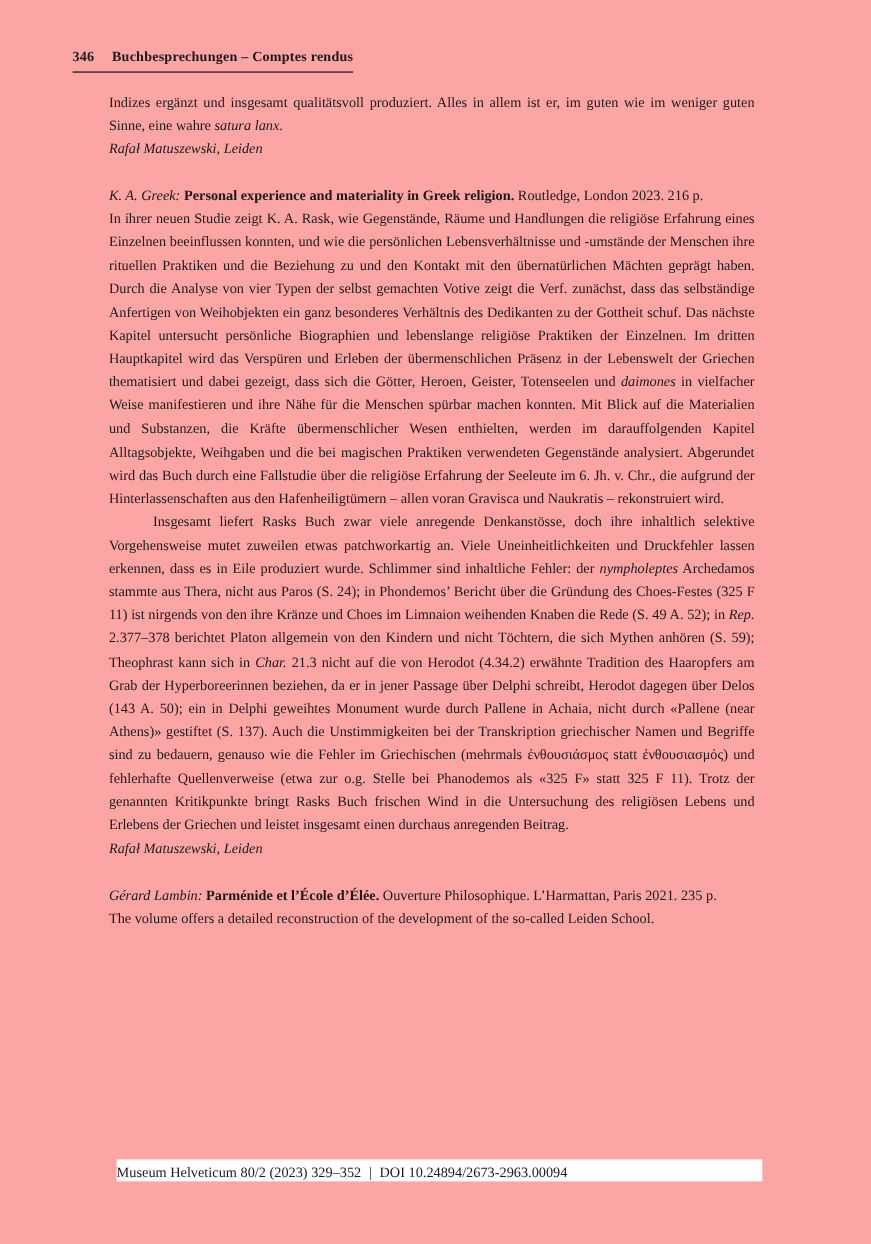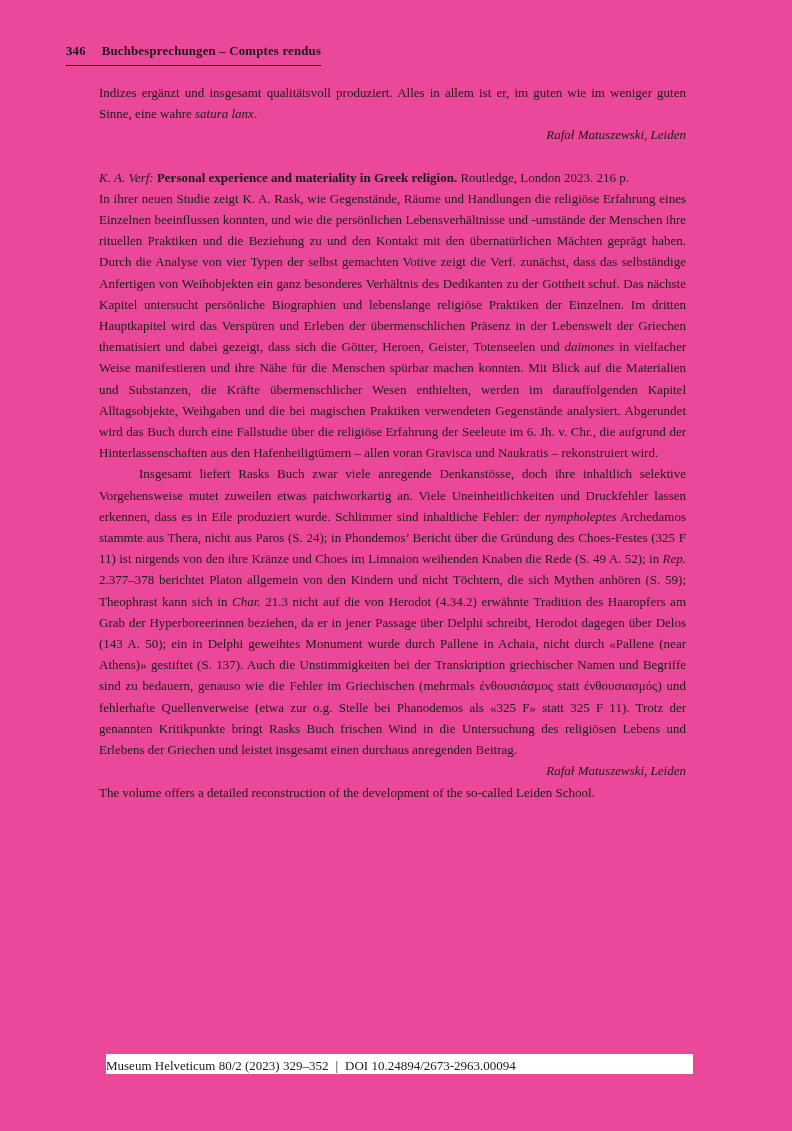--- a/index.html
+++ b/index.html
@@ -5,21 +5,21 @@
   * { margin: 0; padding: 0; box-sizing: border-box; }
   html, body {
     background: #ffffff;
     font-family: "Liberation Serif", "DejaVu Serif", serif;
     color: #1a1a1a;
   }
   .page {
     position: relative;
     width: 792px;
     height: 1131px;
-    background: #ec4899;
+    background: #fca5a5;
     overflow: hidden;
     margin: 0 auto;
   }
   .page-header {
     position: absolute;
     top: 44px;
     left: 66px;
     font-size: 12.8px;
     font-weight: bold;
     letter-spacing: 0.2px;
@@ -33,21 +33,21 @@
     top: 82px;
     left: 99px;
     width: 587px;
     font-size: 13px;
     line-height: 21.2px;
     text-align: justify;
     hyphens: auto;
     -webkit-hyphens: auto;
   }
   .block { margin: 0; }
-  .block.signature { text-align: right; }
+  .block.signature { }
   .block.review-heading { margin-top: 21px; }
   .block.indent { text-indent: 40px; }
   .italic { font-style: italic; }
   .bold { font-weight: bold; }
   .normal { font-style: normal; font-weight: normal; }
   .page-footer {
     position: absolute;
     top: 1054px;
     left: 106px;
     width: 587px;
@@ -63,24 +63,25 @@
 
 <div class="page">
 
   <header class="page-header">
     <span class="page-number">346</span><span class="running-title">Buchbesprechungen – Comptes rendus</span>
   </header>
 
   <main class="page-content">
       <p class="block paragraph"><span class="normal">Indizes ergänzt und insgesamt qualitätsvoll produziert. Alles in allem ist er, im guten wie im weniger guten Sinne, eine wahre </span><span class="italic">satura lanx</span><span class="normal">.</span></p>
       <p class="block signature"><span class="italic">Rafał Matuszewski, Leiden</span></p>
-      <p class="block review-heading"><span class="italic">K. A. Verf: </span><span class="bold">Personal experience and materiality in Greek religion.</span><span class="normal"> Routledge, London 2023. 216 p.</span></p>
+      <p class="block review-heading"><span class="italic">K. A. Greek: </span><span class="bold">Personal experience and materiality in Greek religion.</span><span class="normal"> Routledge, London 2023. 216 p.</span></p>
       <p class="block paragraph"><span class="normal">In ihrer neuen Studie zeigt K. A. Rask, wie Gegenstände, Räume und Handlungen die religiöse Erfahrung eines Einzelnen beeinflussen konnten, und wie die persönlichen Lebensverhältnisse und -umstände der Menschen ihre rituellen Praktiken und die Beziehung zu und den Kontakt mit den übernatürlichen Mächten geprägt haben. Durch die Analyse von vier Typen der selbst gemachten Votive zeigt die Verf. zunächst, dass das selbständige Anfertigen von Weihobjekten ein ganz besonderes Verhältnis des Dedikanten zu der Gottheit schuf. Das nächste Kapitel untersucht persönliche Biographien und lebenslange religiöse Praktiken der Einzelnen. Im dritten Hauptkapitel wird das Verspüren und Erleben der übermenschlichen Präsenz in der Lebenswelt der Griechen thematisiert und dabei gezeigt, dass sich die Götter, Heroen, Geister, Totenseelen und </span><span class="italic">daimones</span><span class="normal"> in vielfacher Weise manifestieren und ihre Nähe für die Menschen spürbar machen konnten. Mit Blick auf die Materialien und Substanzen, die Kräfte übermenschlicher Wesen enthielten, werden im darauffolgenden Kapitel Alltagsobjekte, Weihgaben und die bei magischen Praktiken verwendeten Gegenstände analysiert. Abgerundet wird das Buch durch eine Fallstudie über die religiöse Erfahrung der Seeleute im 6. Jh. v. Chr., die aufgrund der Hinterlassenschaften aus den Hafenheiligtümern – allen voran Gravisca und Naukratis – rekonstruiert wird.</span></p>
       <p class="block paragraph indent"><span class="normal">Insgesamt liefert Rasks Buch zwar viele anregende Denkanstösse, doch ihre inhaltlich selektive Vorgehensweise mutet zuweilen etwas patchworkartig an. Viele Uneinheitlichkeiten und Druckfehler lassen erkennen, dass es in Eile produziert wurde. Schlimmer sind inhaltliche Fehler: der </span><span class="italic">nympholeptes</span><span class="normal"> Archedamos stammte aus Thera, nicht aus Paros (S. 24); in Phondemos’ Bericht über die Gründung des Choes-Festes (325 F 11) ist nirgends von den ihre Kränze und Choes im Limnaion weihenden Knaben die Rede (S. 49 A. 52); in </span><span class="italic">Rep.</span><span class="normal"> 2.377–378 berichtet Platon allgemein von den Kindern und nicht Töchtern, die sich Mythen anhören (S. 59); Theophrast kann sich in </span><span class="italic">Char.</span><span class="normal"> 21.3 nicht auf die von Herodot (4.34.2) erwähnte Tradition des Haaropfers am Grab der Hyperboreerinnen beziehen, da er in jener Passage über Delphi schreibt, Herodot dagegen über Delos (143 A. 50); ein in Delphi geweihtes Monument wurde durch Pallene in Achaia, nicht durch «Pallene (near Athens)» gestiftet (S. 137). Auch die Unstimmigkeiten bei der Transkription griechischer Namen und Begriffe sind zu bedauern, genauso wie die Fehler im Griechischen (mehrmals ἐνθουσιάσμος statt ἐνθουσιασμός) und fehlerhafte Quellenverweise (etwa zur o.g. Stelle bei Phanodemos als «325 F» statt 325 F 11). Trotz der genannten Kritikpunkte bringt Rasks Buch frischen Wind in die Untersuchung des religiösen Lebens und Erlebens der Griechen und leistet insgesamt einen durchaus anregenden Beitrag.</span></p>
       <p class="block signature"><span class="italic">Rafał Matuszewski, Leiden</span></p>
+      <p class="block review-heading"><span class="italic">Gérard Lambin: </span><span class="bold">Parménide et l’École d’Élée.</span><span class="normal"> Ouverture Philosophique. L’Harmattan, Paris 2021. 235 p.</span></p>
       <p class="block paragraph"><span class="normal">The volume offers a detailed reconstruction of the development of the so-called Leiden School.</span></p>
     </main>
 
   <footer class="page-footer">
     <span>Museum Helveticum 80/2 (2023) 329–352</span><span class="sep">|</span><span>DOI 10.24894/2673-2963.00094</span>
   </footer>
 
 </div>
 
 </body></html>

